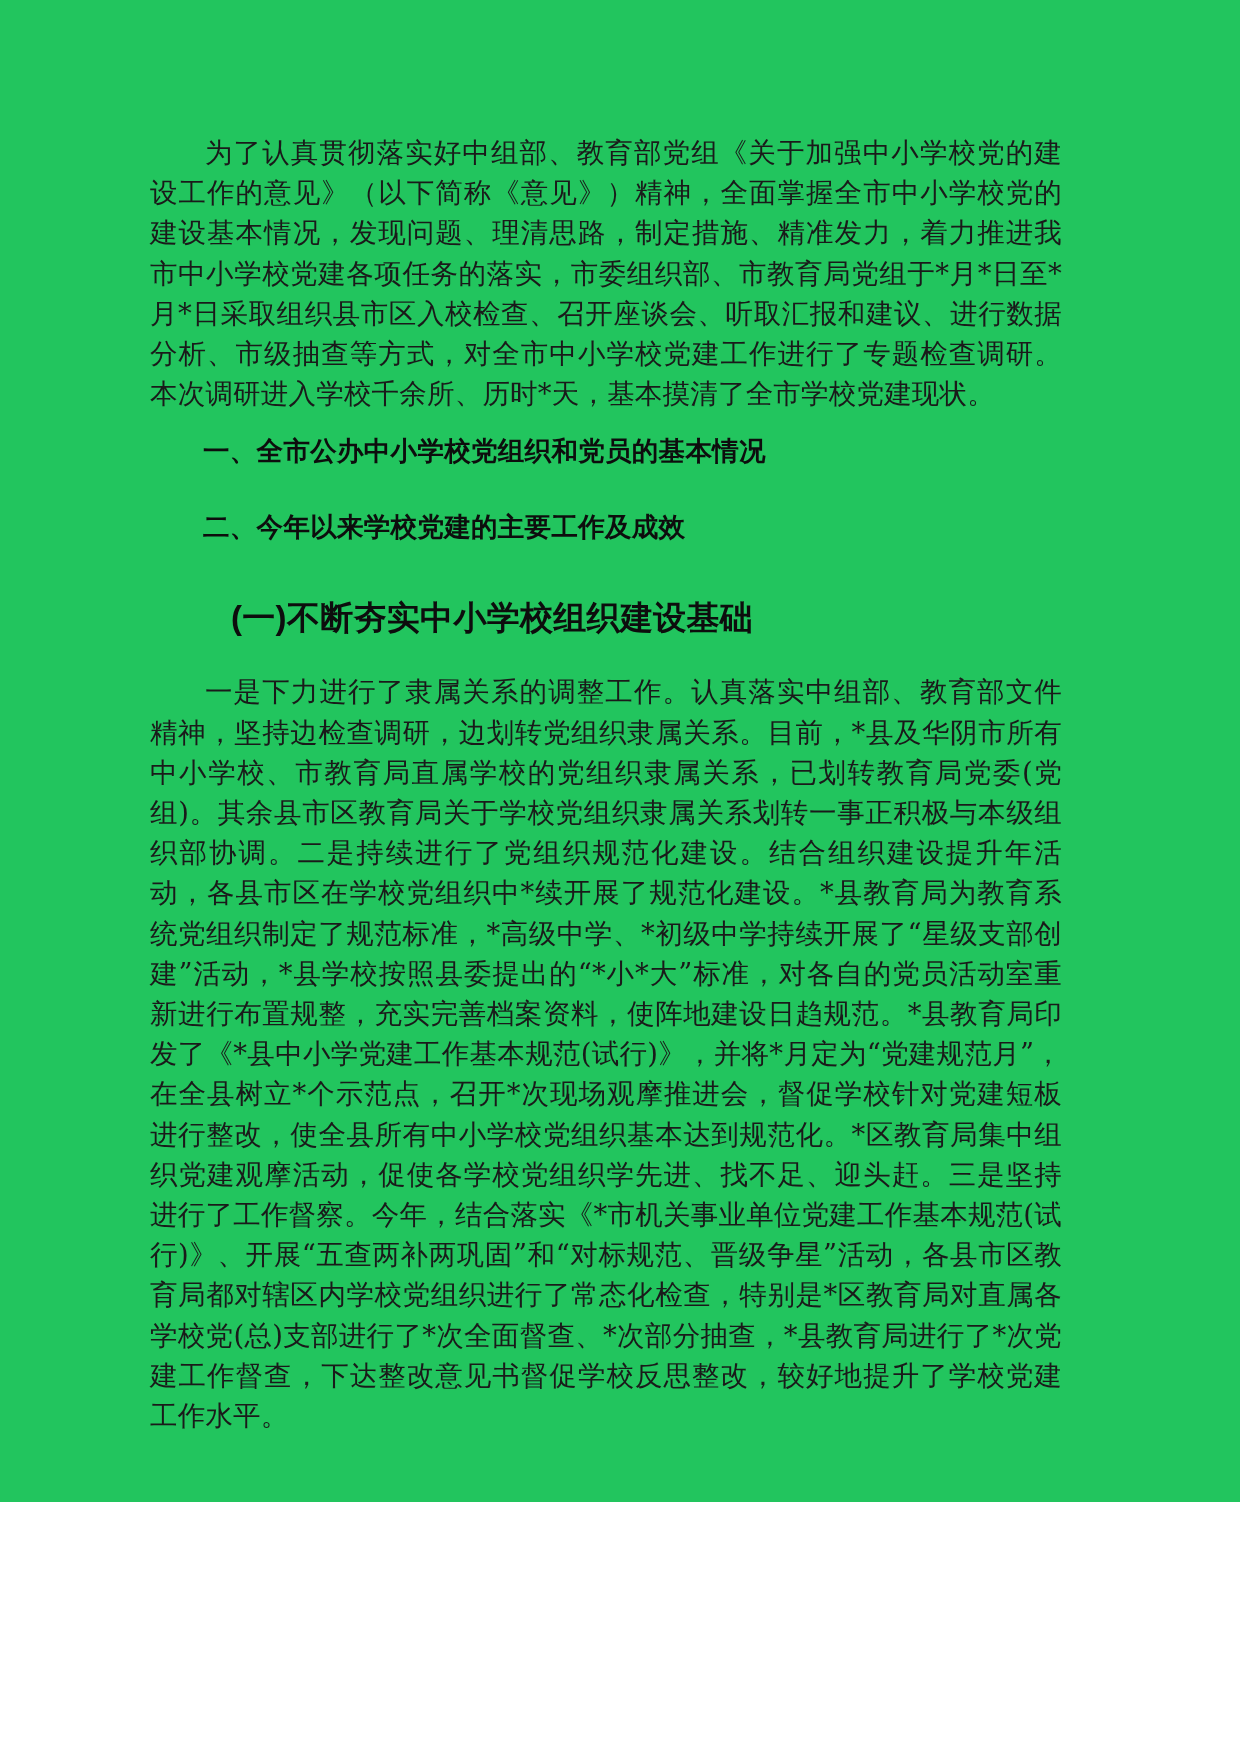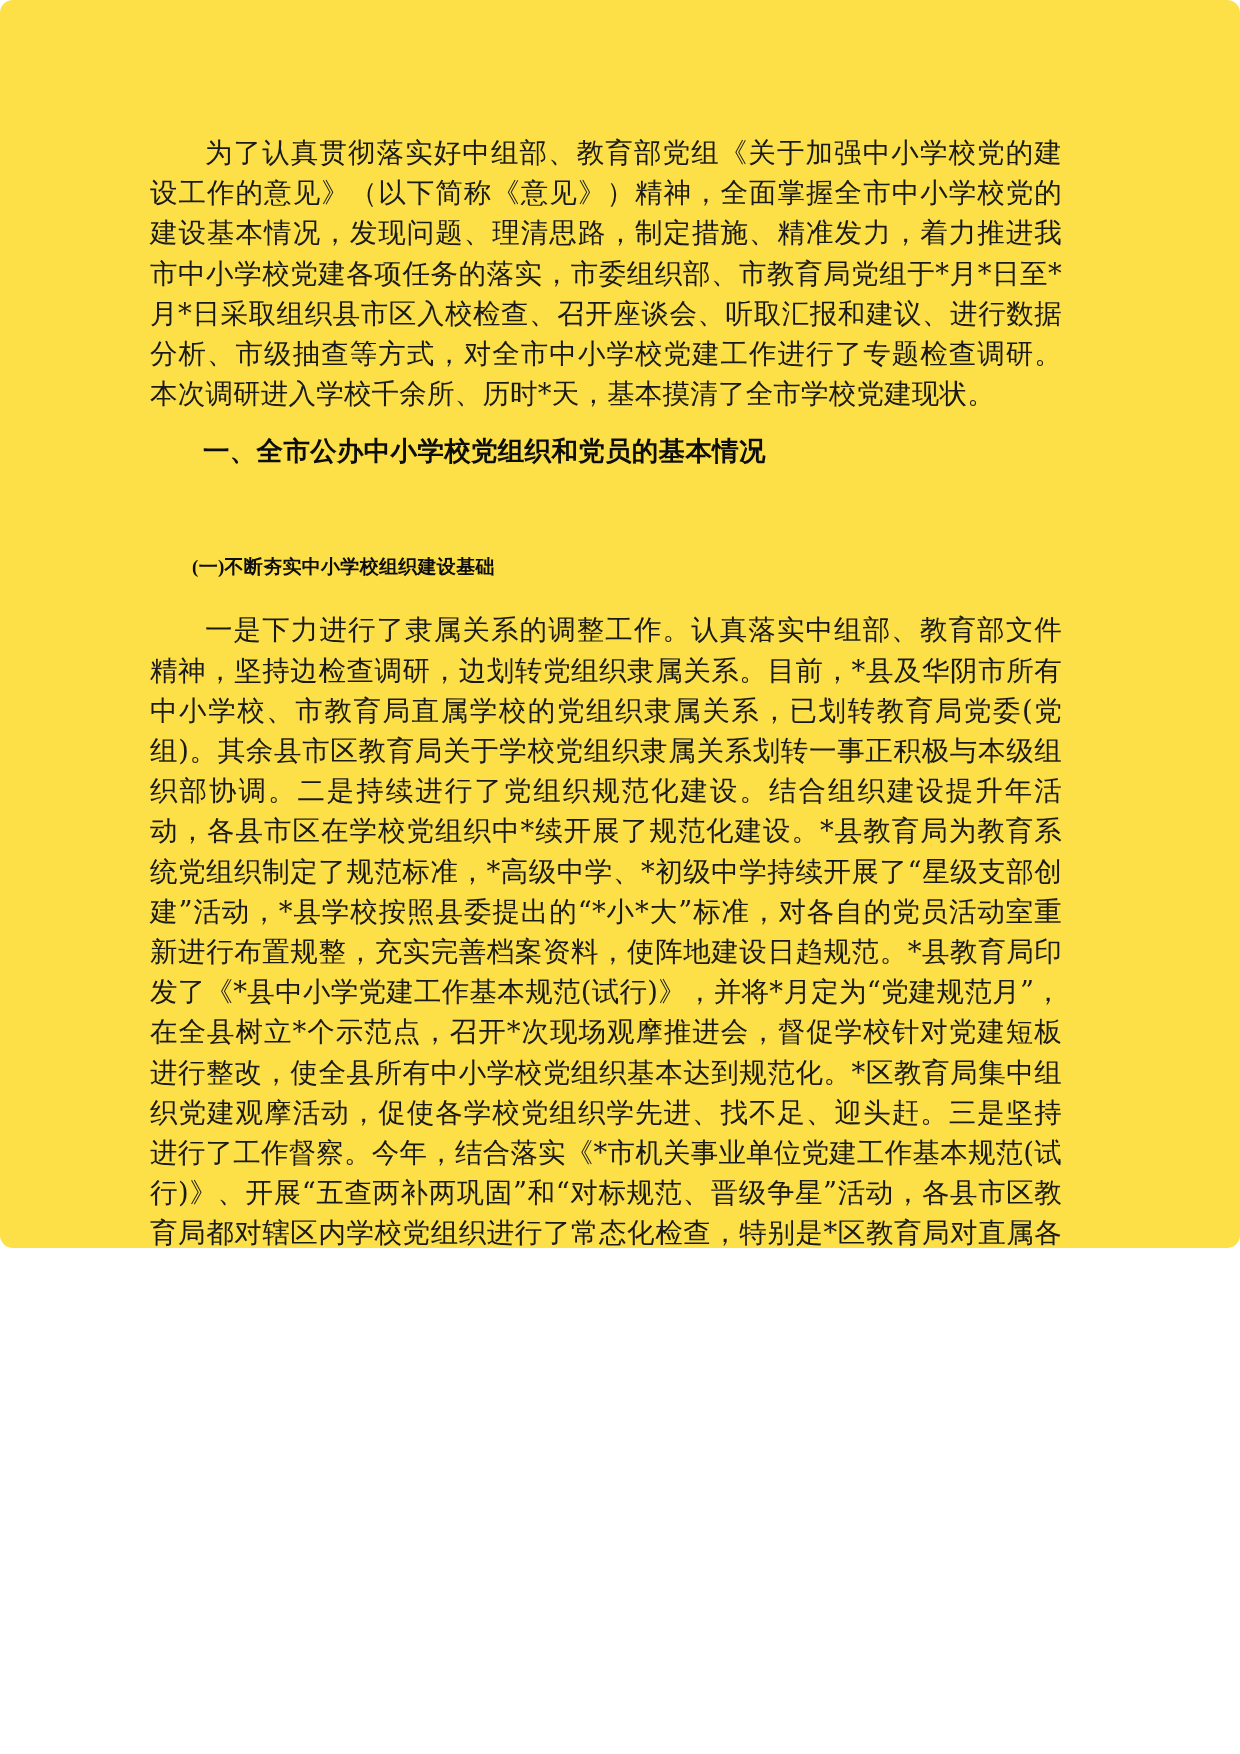--- a/index.html
+++ b/index.html
@@ -3,25 +3,24 @@
 <meta charset="utf-8">
 <style>
   html, body {
     margin: 0;
     padding: 0;
     background: #ffffff;
   }
   .page {
     position: relative;
     width: 1240px;
-    height: 1248px;
-    background: #fde047;
+    height: 1502px;
+    background: #22c55e;
     box-sizing: border-box;
     overflow: hidden;
-    border-radius: 13px;
   }
   .content {
     position: absolute;
     left: 150px;
     top: 132px;
     width: 912px;
   }
   p.body-para {
     font-family: "DejaVu Serif", "Liberation Serif", serif;
     font-size: 27.5px;
@@ -40,26 +39,26 @@
     font-size: 26.5px;
     line-height: 40px;
     font-weight: bold;
     color: #0d0d0d;
     margin: 0;
     text-indent: 2em;
     letter-spacing: 0.3px;
     white-space: nowrap;
   }
   h3.sub-heading {
-    font-family: Liberation Serif, serif;
-    font-size: 19px;
+    font-family: Liberation Sans, sans-serif;
+    font-size: 33px;
     line-height: 40px;
     font-weight: bold;
     color: #0d0d0d;
-    margin: 4px;
+    margin: 15px;
     text-indent: 2em;
     letter-spacing: 0.3px;
     white-space: nowrap;
   }
   .gap-before-heading { height: 18px; }
   .gap-after-heading  { height: 18px; }
 </style>
 </head>
 <body>
 
@@ -67,20 +66,21 @@
   <div class="content">
 
     <p class="body-para">为了认真贯彻落实好中组部、教育部党组《关于加强中小学校党的建设工作的意见》（以下简称《意见》）精神，全面掌握全市中小学校党的建设基本情况，发现问题、理清思路，制定措施、精准发力，着力推进我市中小学校党建各项任务的落实，市委组织部、市教育局党组于*月*日至*月*日采取组织县市区入校检查、召开座谈会、听取汇报和建议、进行数据分析、市级抽查等方式，对全市中小学校党建工作进行了专题检查调研。本次调研进入学校千余所、历时*天，基本摸清了全市学校党建现状。</p>
 
     <div class="gap-before-heading"></div>
     <h2 class="sec-heading">一、全市公办中小学校党组织和党员的基本情况</h2>
     <div class="gap-after-heading"></div>
 
 
     <div class="gap-before-heading"></div>
+    <h2 class="sec-heading">二、今年以来学校党建的主要工作及成效</h2>
     <div class="gap-after-heading"></div>
 
 
     <div class="gap-before-heading"></div>
     <h3 class="sub-heading">(一)不断夯实中小学校组织建设基础</h3>
     <div class="gap-after-heading"></div>
 
     <p class="body-para">一是下力进行了隶属关系的调整工作。认真落实中组部、教育部文件精神，坚持边检查调研，边划转党组织隶属关系。目前，*县及华阴市所有中小学校、市教育局直属学校的党组织隶属关系，已划转教育局党委(党组)。其余县市区教育局关于学校党组织隶属关系划转一事正积极与本级组织部协调。二是持续进行了党组织规范化建设。结合组织建设提升年活动，各县市区在学校党组织中*续开展了规范化建设。*县教育局为教育系统党组织制定了规范标准，*高级中学、*初级中学持续开展了“星级支部创建”活动，*县学校按照县委提出的“*小*大”标准，对各自的党员活动室重新进行布置规整，充实完善档案资料，使阵地建设日趋规范。*县教育局印发了《*县中小学党建工作基本规范(试行)》，并将*月定为“党建规范月”，在全县树立*个示范点，召开*次现场观摩推进会，督促学校针对党建短板进行整改，使全县所有中小学校党组织基本达到规范化。*区教育局集中组织党建观摩活动，促使各学校党组织学先进、找不足、迎头赶。三是坚持进行了工作督察。今年，结合落实《*市机关事业单位党建工作基本规范(试行)》、开展“五查两补两巩固”和“对标规范、晋级争星”活动，各县市区教育局都对辖区内学校党组织进行了常态化检查，特别是*区教育局对直属各学校党(总)支部进行了*次全面督查、*次部分抽查，*县教育局进行了*次党建工作督查，下达整改意见书督促学校反思整改，较好地提升了学校党建工作水平。</p>
 
   </div>

